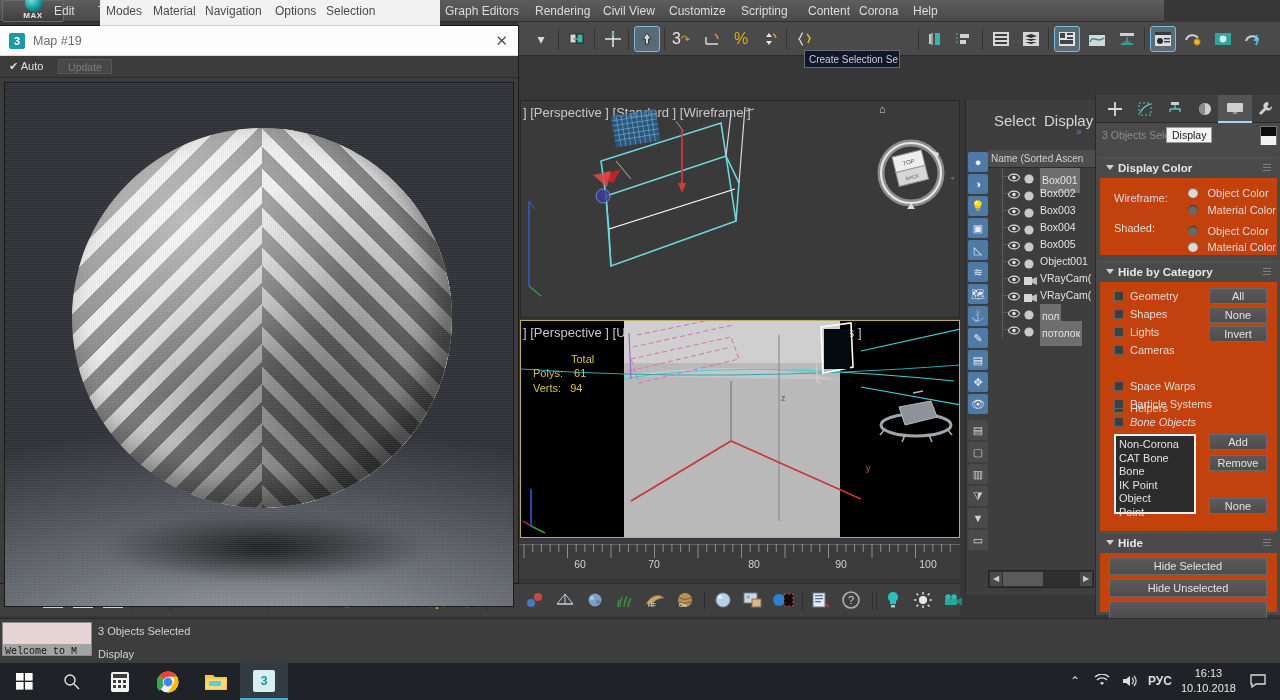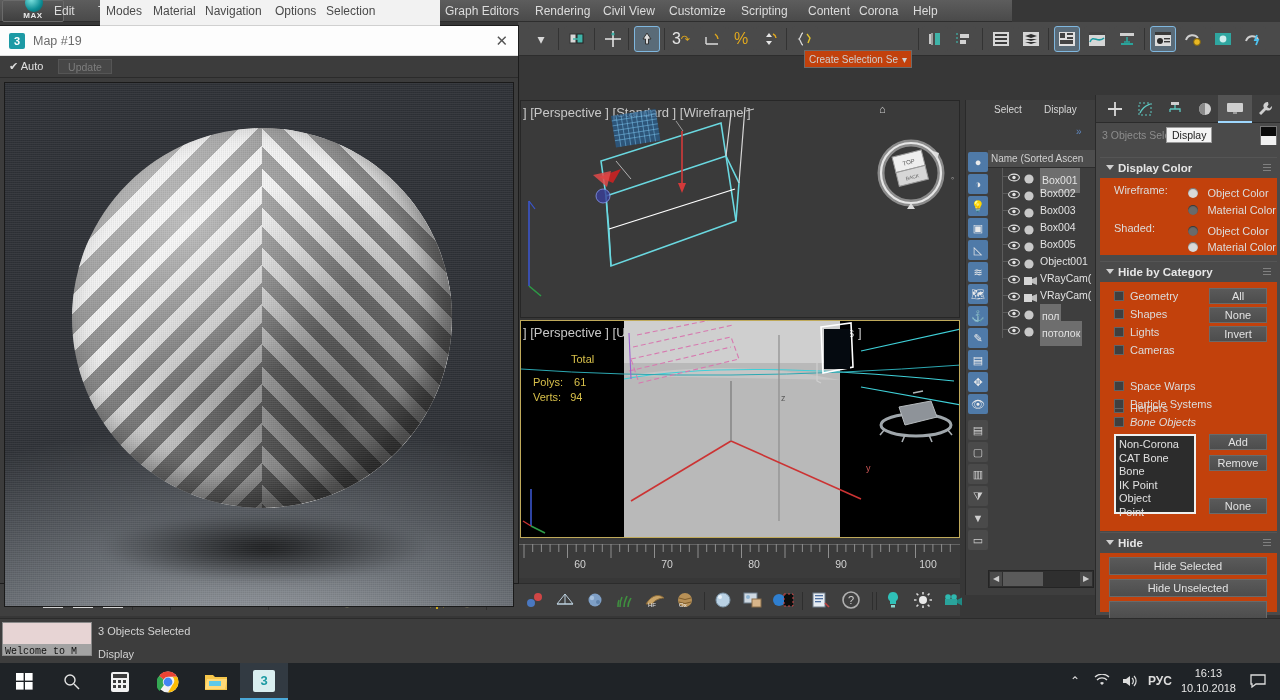--- a/index.html
+++ b/index.html
@@ -9,56 +9,56 @@
 
   
   .abs { position:absolute; }
   .nosel { user-select:none; }
 
   
   #maxwin { position:absolute; left:0; top:0; width:1280px; height:663px;
     background:#373737; }
 
   
-  #menustrip { position:absolute; left:0; top:0; width:1012px; height:22px;
+  #menustrip { position:absolute; left:0; top:0; width:1164px; height:22px;
     background:linear-gradient(#5d5d5d,#4a4a4a); border-bottom:1px solid #2e2e2e; }
   #maxlogo { position:absolute; left:2px; top:0px; width:62px; height:22px;
     background:linear-gradient(#5a5a5a,#3f3f3f); border:1px solid #6a6a6a;
     border-radius:2px; color:#e8e8e8; font-size:8px; font-weight:bold;
     text-align:center; line-height:30px; letter-spacing:.5px; }
   #maxlogo .orb { position:absolute; left:22px; top:-7px; width:18px; height:18px;
     border-radius:50%; background:radial-gradient(circle at 35% 30%, #7fe3e0, #0d8d95 60%, #05555c); }
   .menuitem { position:absolute; top:0; height:22px; line-height:22px;
     color:#dcdcdc; font-size:12px; padding:0 8px; white-space:nowrap; }
 
   
   #maintoolbar { position:absolute; left:518px; top:22px; width:762px; height:34px;
     background:#4a4a4a; border-bottom:1px solid #2d2d2d; }
   .tbtn { position:absolute; top:4px; width:26px; height:26px; border-radius:3px;
     background:#4a4a4a; display:flex; align-items:center; justify-content:center;
     font-size:14px; color:#d8d8d8; }
   .tbtn.active { background:#5a6b78; border:1px solid #7fb7df; }
   .tsep { position:absolute; top:6px; width:1px; height:22px; background:#333; }
-  #selsetbox { position:absolute; top:28px; width:108px; height:18px;
-    background:#c2410c; border:1px solid #6b6b6b; color:#cfcfcf; font-size:10px;
+  #selsetbox { position:absolute; top:28px; width:96px; height:18px;
+    background:#0f172a; border:1px solid #6b6b6b; color:#cfcfcf; font-size:10px;
     line-height:17px; padding-left:4px; white-space:nowrap; overflow:hidden; }
 
   
   #vpTop { position:absolute; left:520px; top:100px; width:440px; height:218px;
     background:#3a3a3a; border:1px solid #272727; overflow:hidden; }
   #vpBot { position:absolute; left:520px; top:320px; width:440px; height:218px;
     background:#000; border:1px solid #bfa95a; overflow:hidden; }
   .vplabel { position:absolute; left:2px; top:4px; font-size:13px; color:#c8c8c8;
     white-space:nowrap; }
 
   
   #sceneExp { position:absolute; left:965px; top:100px; width:130px; height:495px;
     background:#3e3e3e; border-left:1px solid #2a2a2a; }
   #seTabs { position:absolute; left:20px; top:4px; width:110px; height:20px; }
-  .setab { position:absolute; top:0; color:#d6d6d6; font-size:10px;text-align:right; }
+  .setab { position:absolute; top:8px; color:#d6d6d6; font-size:15px;text-align:right; }
   #seHeader { position:absolute; left:22px; top:50px; width:108px; height:18px;
     background:#4d4d4d; border-bottom:1px solid #2d2d2d; color:#d0d0d0;
     font-size:10px; line-height:18px; padding-left:3px; overflow:hidden;
     white-space:nowrap; }
   #seList { position:absolute; left:22px; top:68px; width:108px; height:240px;
     overflow:hidden; }
   .serow { position:relative; height:17px; line-height:17px; font-size:10.5px;
     color:#e2e2e2; white-space:nowrap; }
   .serow .eye { position:absolute; left:20px; top:3px; width:12px; height:11px; }
   .serow .swatch { position:absolute; left:36px; top:4px; width:10px; height:10px; }
@@ -470,21 +470,21 @@
         <text x="345" y="150" fill="#cc5555" font-size="9" font-family="Liberation Sans">y</text>
 
         <path d="M10 168 L10 205" stroke="#3a55cc" stroke-width="1.6"></path>
         <path d="M10 205 L24 212" stroke="#2d9a46" stroke-width="1.6"></path>
         <path d="M10 205 L2 200" stroke="#cc3333" stroke-width="1.4"></path>
       </svg>
       <div class="abs" style="left:260px;top:72px;color:#5a5a5a;font-size:9px">z</div>
 
       <div class="abs" style="left:12px;top:32px">
         <div style="color:#d8c04a;font-size:11px;padding-left:38px">Total</div>
-        <div style="color:#d8c04a;font-size:11px;margin-top:11px">
+        <div style="color:#d8c04a;font-size:11px;margin-top:2px">
           <span>Polys:</span>
           <span style="margin-left:8px">61</span>
         </div>
         <div style="color:#d8c04a;font-size:11px;margin-top:3px">
           <span>Verts:</span>
           <span style="margin-left:6px">94</span>
         </div>
       </div>
     </div>
 
@@ -537,21 +537,21 @@
           <path d="M380.1 0 V8" stroke="#8e8e8e" stroke-width="1"></path>
           <path d="M388.8 0 V8" stroke="#8e8e8e" stroke-width="1"></path>
           <path d="M397.5 0 V14" stroke="#8e8e8e" stroke-width="1"></path>
           <path d="M406.2 0 V8" stroke="#8e8e8e" stroke-width="1"></path>
           <path d="M414.9 0 V8" stroke="#8e8e8e" stroke-width="1"></path>
           <path d="M423.6 0 V8" stroke="#8e8e8e" stroke-width="1"></path>
           <path d="M432.3 0 V8" stroke="#8e8e8e" stroke-width="1"></path>
         </svg>
       <div id="rulerLabels">
           <div class="rlab" style="left: 62px;">60</div>
-          <div class="rlab" style="left: 149px;">70</div>
+          <div class="rlab" style="left: 136px;">70</div>
           <div class="rlab" style="left: 236px;">80</div>
           <div class="rlab" style="left: 323px;">90</div>
           <div class="rlab" style="left: 410px;">100</div>
         </div>
     </div>
 
     <div id="sceneExp">
       <div id="seTabs">
         <div class="setab" style="left:8px">Select</div>
         <div class="setab" style="left:58px">Display</div>
@@ -756,21 +756,21 @@
         </div>
       </div>
 
       <div class="rollup" style="top:62px;height:98px">
         <div class="rollTitle">
           <span class="tri"></span>
           <span>Display Color</span>
           <span class="grip"></span>
         </div>
         <div style="position:relative;height:76px">
-          <div class="lbl abs" style="left:14px;top:6px">Wireframe:</div>
+          <div class="lbl abs" style="left:14px;top:14px">Wireframe:</div>
           <div class="abs" style="left:88px;top:5px">
             <span class="radio on"></span>
             <span class="lbl">Object Color</span>
           </div>
           <div class="abs" style="left:88px;top:22px">
             <span class="radio"></span>
             <span class="lbl">Material Color</span>
           </div>
           <div class="lbl abs" style="left:14px;top:44px">Shaded:</div>
           <div class="abs" style="left:88px;top:43px">

